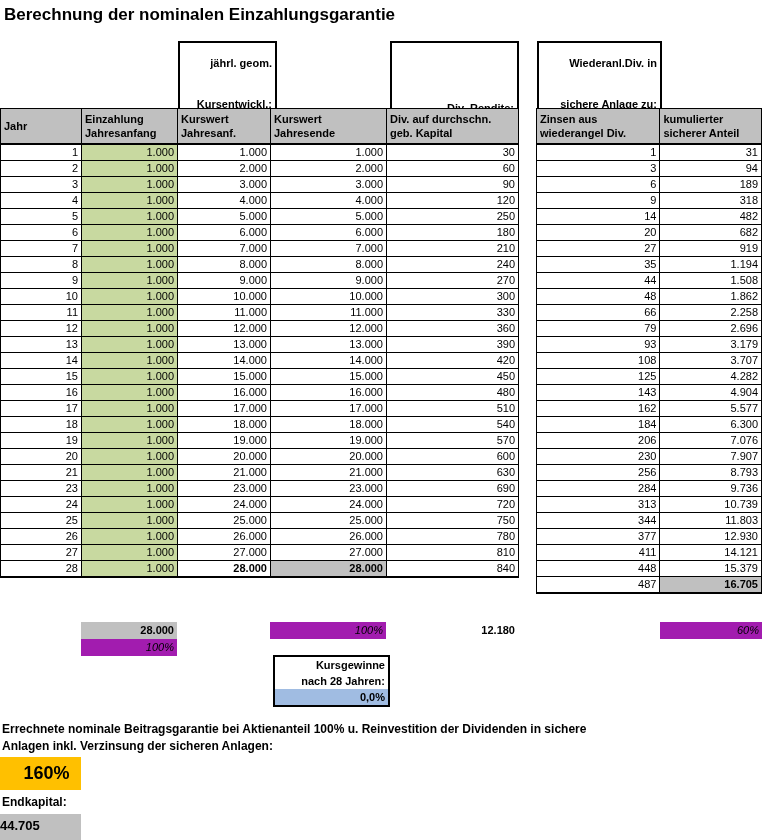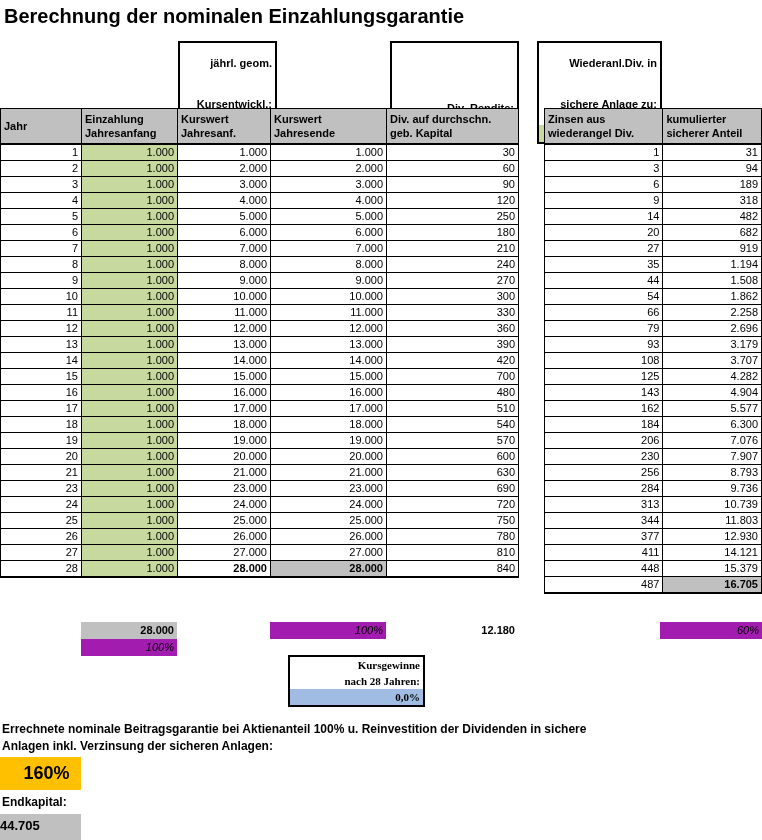--- a/index.html
+++ b/index.html
@@ -1,21 +1,21 @@
 <!DOCTYPE html>
 <html><head>
 <meta charset="utf-8">
 <style>
   html,body{margin:0;padding:0;}
   body{
     width:762px;height:840px;position:relative;background:#fff;color:#000;
     font-family:"Liberation Sans",sans-serif;font-size:11px;
   }
   .abs{position:absolute;box-sizing:border-box;}
-  .title{left:4px;top:5px;font-size:20px;font-weight:bold;white-space:nowrap;}
+  .title{left:4px;top:5px;font-size:17px;font-weight:bold;white-space:nowrap;}
 
   
   .pbox{border:2px solid #000;background:#fff;}
   .pbox .lbl{height:17px;line-height:17px;text-align:right;padding:12px 3px;font-weight:bold;}
   .pbox .lbl-single{height:34px;display:flex;align-items:center;justify-content:flex-end;padding:0 3px;font-weight:bold;margin-top:48px;}
   .pbox .val{height:17px;line-height:17px;text-align:right;padding:0 3px;font-weight:bold;background:#C8D9A0;}
 
   
   table.sheet{border-collapse:collapse;table-layout:fixed;}
   table.sheet th,table.sheet td{
@@ -186,21 +186,21 @@
         <td class="c-green">1.000</td>
         <td>14.000</td>
         <td>14.000</td>
         <td>420</td>
       </tr>
       <tr>
         <td class="c-center">15</td>
         <td class="c-green">1.000</td>
         <td>15.000</td>
         <td>15.000</td>
-        <td>700</td>
+        <td>450</td>
       </tr>
       <tr>
         <td class="c-center">16</td>
         <td class="c-green">1.000</td>
         <td>16.000</td>
         <td>16.000</td>
         <td>480</td>
       </tr>
       <tr>
         <td class="c-center">17</td>
@@ -275,21 +275,21 @@
       <tr>
         <td class="c-center">28</td>
         <td class="c-green">1.000</td>
         <td class="c-bold">28.000</td>
         <td class="c-bold c-gray">28.000</td>
         <td>840</td>
       </tr>
     </tbody>
 </table>
 
-<table class="sheet abs" style="left:536px;top:108px;margin-left:8px;">
+<table class="sheet abs" style="left:536px;top:108px;">
   <colgroup>
       <col style="width:124px">
       <col style="width:102px">
     </colgroup>
   <thead>
     <tr>
       <th><span>Zinsen aus</span><br><span>wiederangel Div.</span></th>
       <th><span>kumulierter</span><br><span>sicherer Anteil</span></th>
     </tr>
   </thead>
@@ -324,21 +324,21 @@
       </tr>
       <tr>
         <td>35</td>
         <td>1.194</td>
       </tr>
       <tr>
         <td>44</td>
         <td>1.508</td>
       </tr>
       <tr>
-        <td>54</td>
+        <td>48</td>
         <td>1.862</td>
       </tr>
       <tr>
         <td>66</td>
         <td>2.258</td>
       </tr>
       <tr>
         <td>79</td>
         <td>2.696</td>
       </tr>
@@ -408,21 +408,21 @@
       </tr>
     </tbody>
 </table>
 
 <div class="abs tot tot-gray" style="left:81px;top:622px;width:96px;">28.000</div>
 <div class="abs tot tot-orange" style="left:81px;top:639px;width:96px;">100%</div>
 <div class="abs tot tot-orange" style="left:270px;top:622px;width:116px;">100%</div>
 <div class="abs tot tot-bold" style="left:386px;top:622px;width:132px;">12.180</div>
 <div class="abs tot tot-orange" style="left:660px;top:622px;width:102px;">60%</div>
 
-<div class="abs kbox" style="left:288px;top:655px;width:137px;font-family:Liberation Serif, serif;">
+<div class="abs kbox" style="left:273px;top:655px;width:117px;">
   <div class="lbl">Kursgewinne</div>
   <div class="lbl">nach 28 Jahren:</div>
   <div class="val">0,0%</div>
 </div>
 
 <div class="abs note">
   <div>Errechnete nominale Beitragsgarantie bei Aktienanteil 100% u. Reinvestition der Dividenden in sichere</div>
   <div>Anlagen inkl. Verzinsung der sicheren Anlagen:</div>
 </div>
 <div class="abs big-orange">160%</div>

